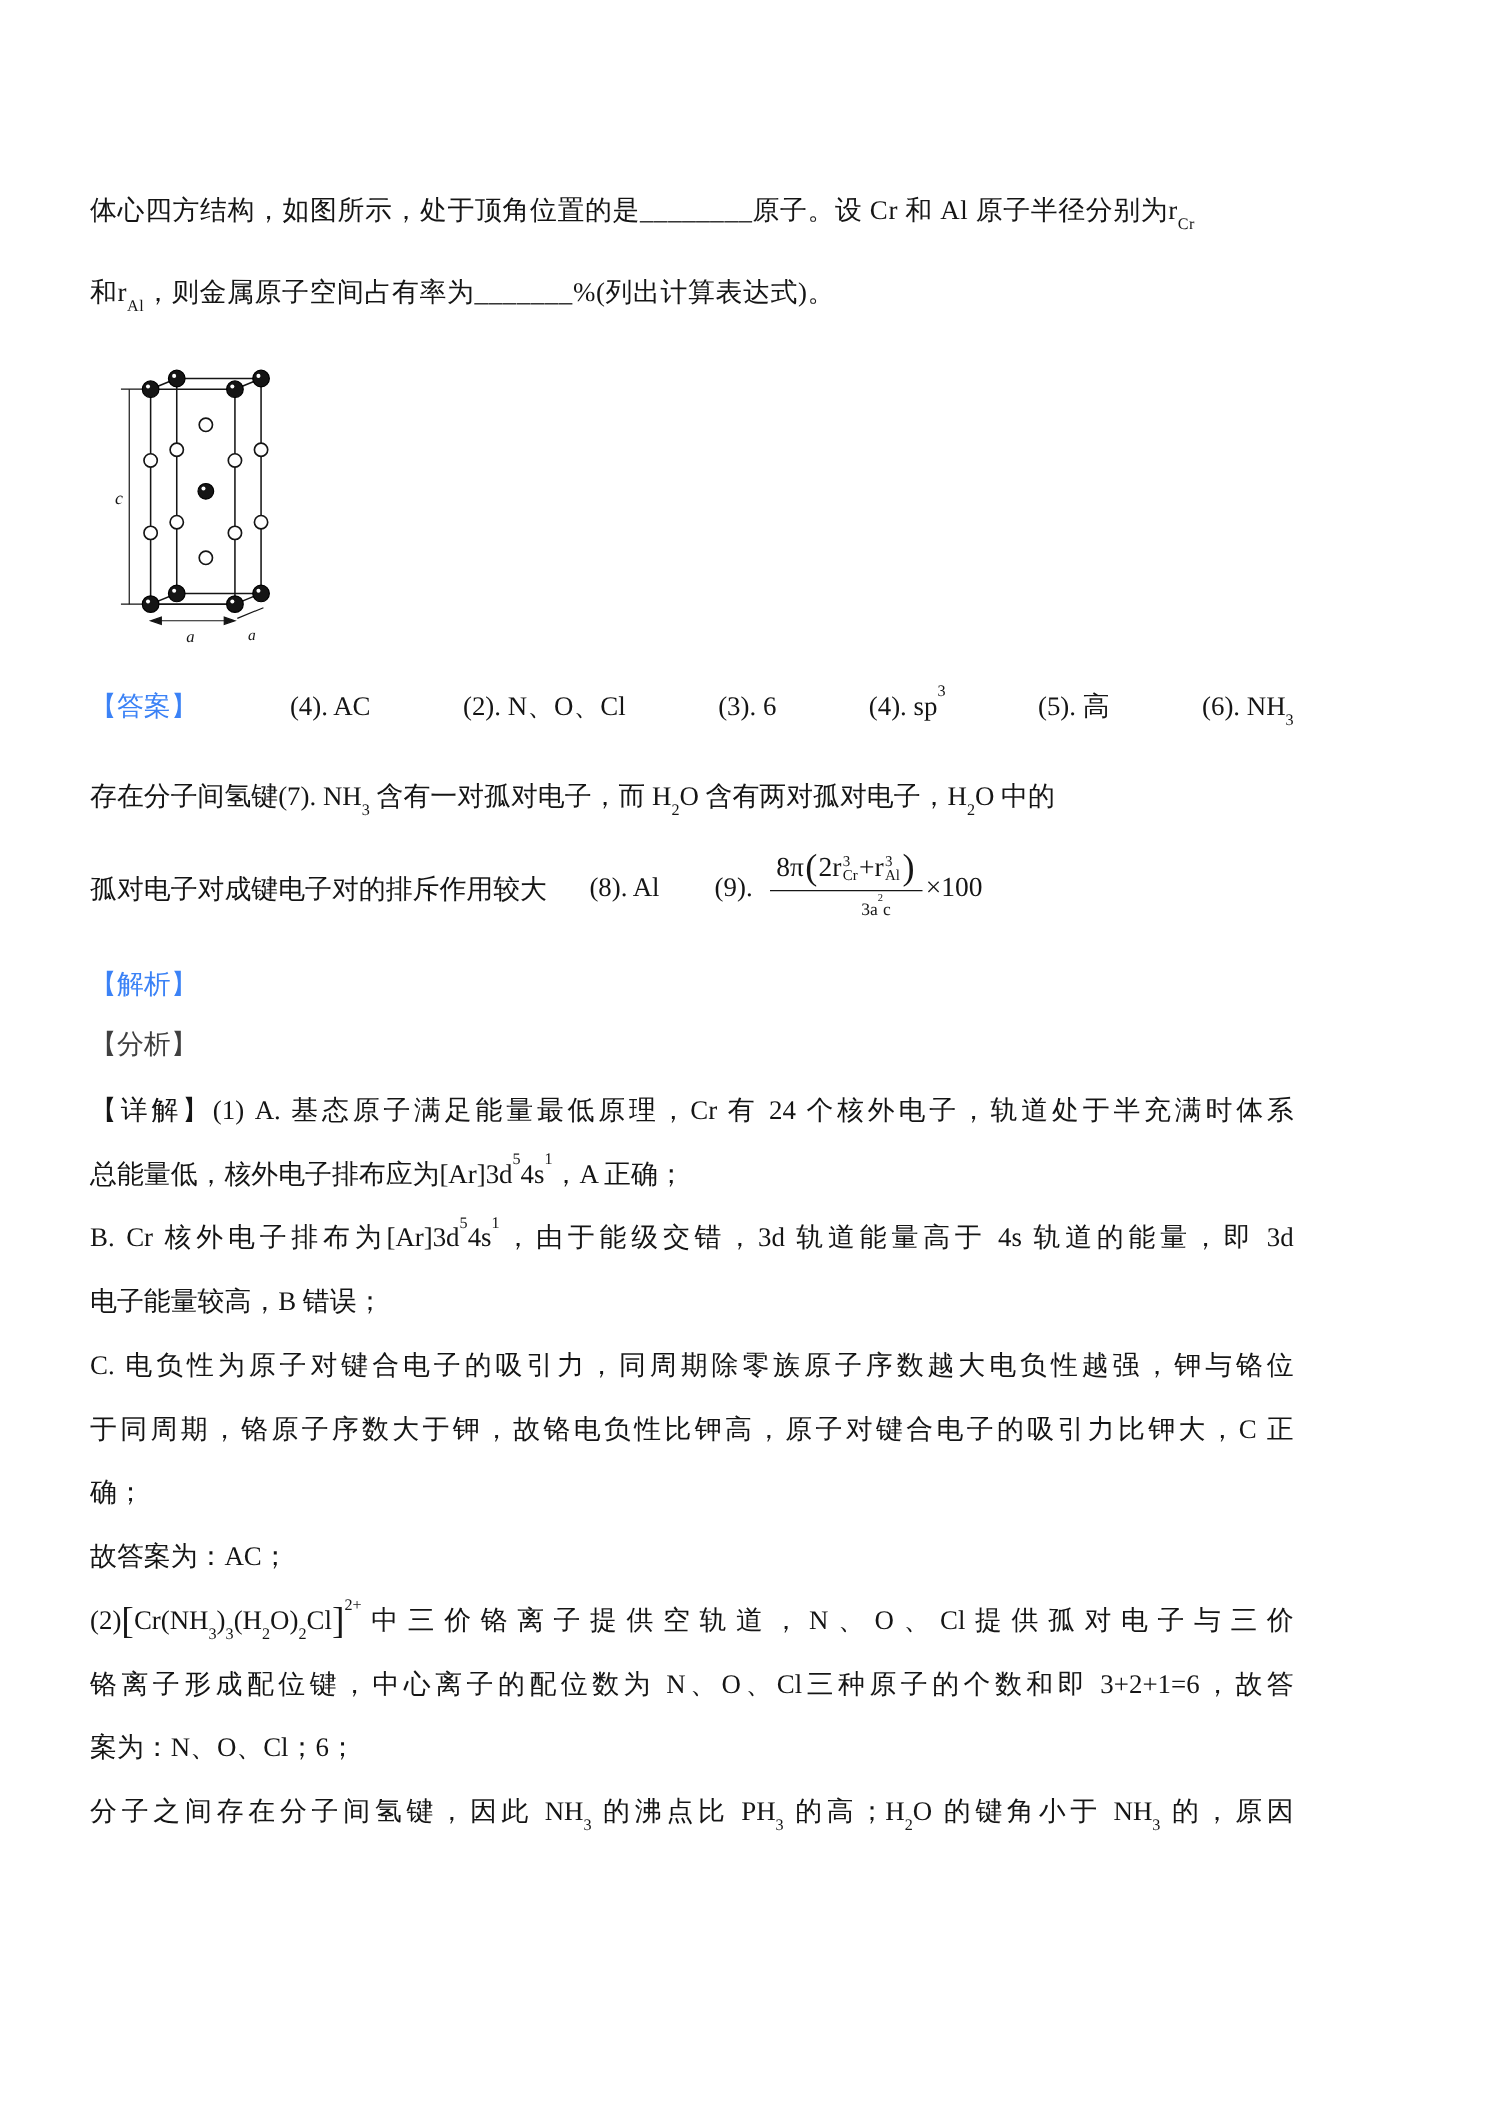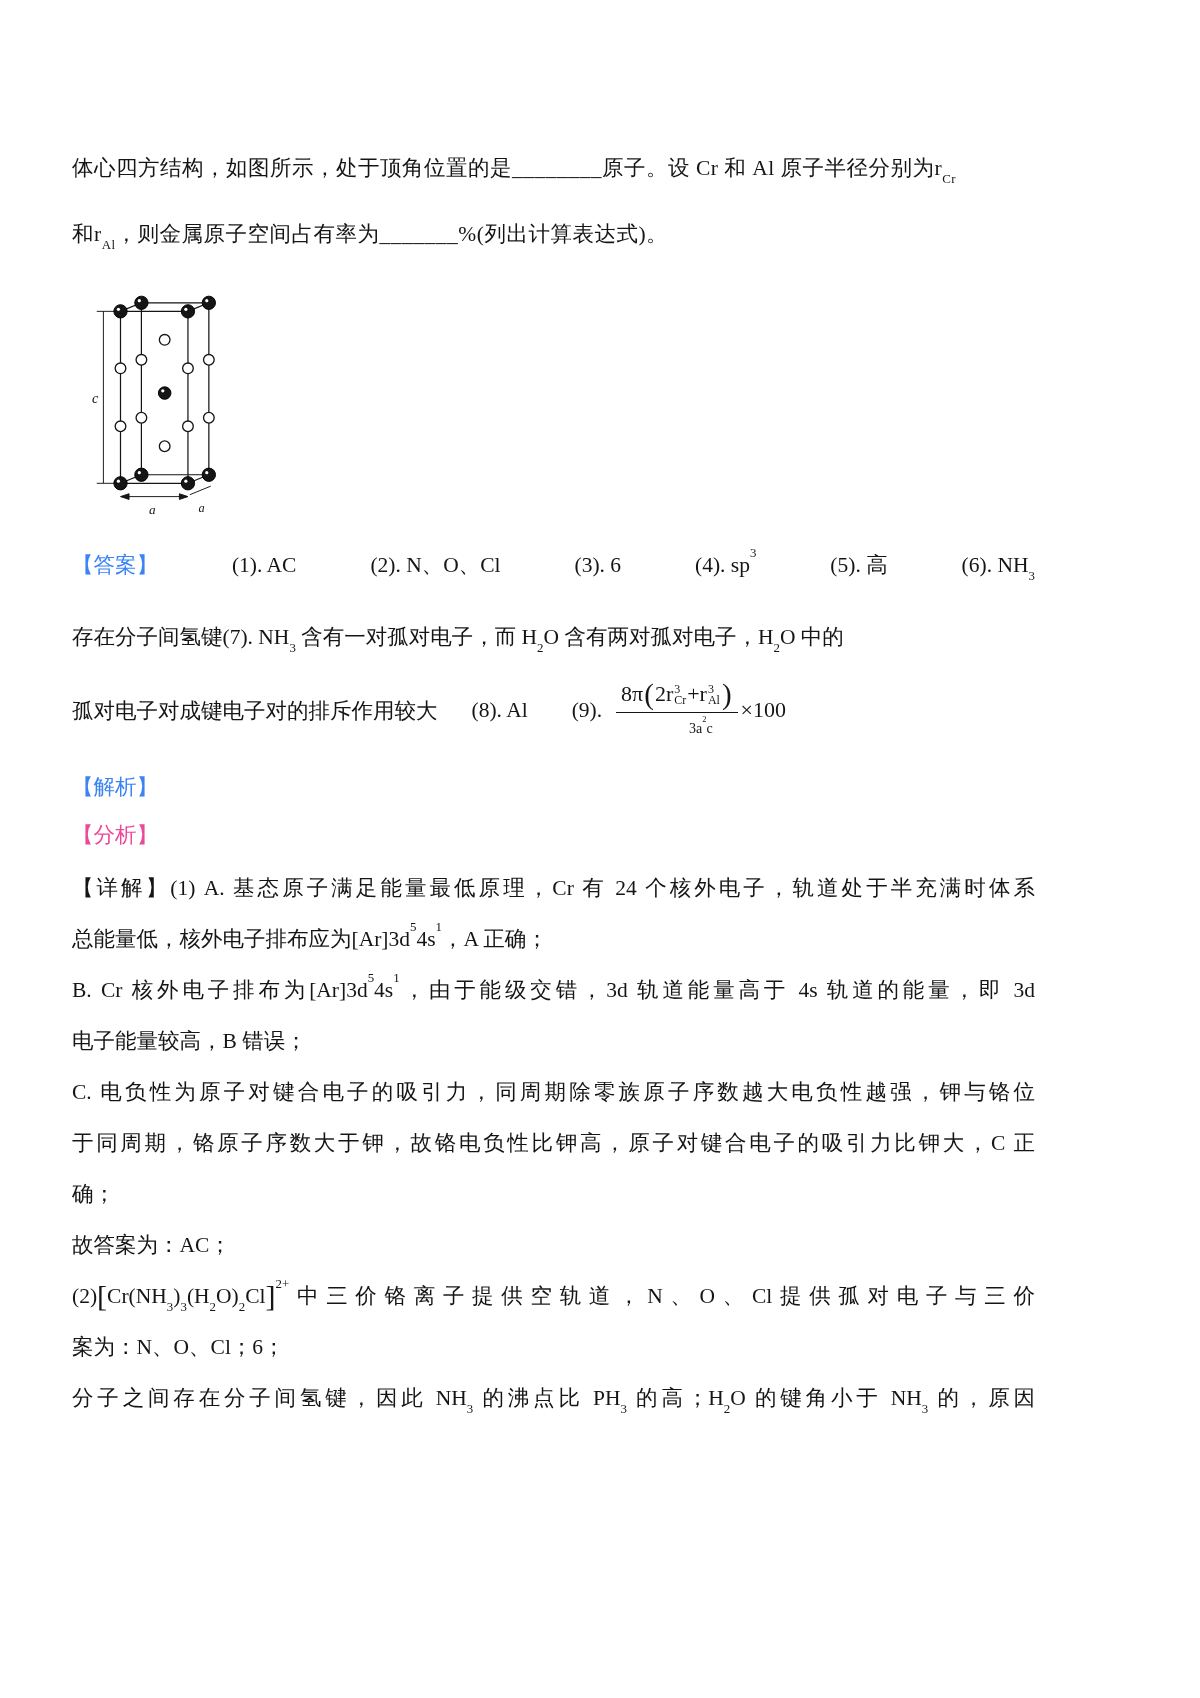--- a/index.html
+++ b/index.html
@@ -56,21 +56,21 @@
   .frac-den { font-size:14px; padding-top:3px; line-height:26px;margin-left:48px; }
   .pr { font-size:29px; font-weight:300; line-height:0; vertical-align:-2px; padding:0 1px; }
   .ss {
     display:inline-flex; flex-direction:column; align-items:flex-start;
     font-size:12px; line-height:10.5px; transform:translateY(1px); margin:0 1px;
   }
   .times { font-size:22px; margin-left:3px; }
   
   .sec-label { font-size:21.5px; line-height:32px; margin-top:16px; }
   .jiexi { margin-top:18px; }
-  .fenxi { margin-top:16px; color:#ec4899; }
+  .fenxi { margin-top:16px; color:#404040; }
   
   .details { margin-top:12px; }
   .dline {
     font-size:21.5px; line-height:51px; height:51px;
     white-space:nowrap;
   }
   .jline { white-space:normal; text-align:justify; text-align-last:justify; }
   .br { font-size:1.4em; font-weight:300; line-height:0; vertical-align:-0.10em; }
   svg text { font-family:"Liberation Serif","DejaVu Serif",serif; }
 </style>
@@ -156,21 +156,21 @@
             <circle cx="98.8" cy="220.8" r="1.7"></circle>
           <circle cx="49.8" cy="211.8" r="1.7"></circle>
             <circle cx="120.8" cy="211.8" r="1.7"></circle>
         </g>
       </g>
     </svg>
   </div>
 
   <div class="ans-row1">
     <span class="blue">【答案】</span>
-    <span>(1). AC</span>
+    <span>(4). AC</span>
     <span>(2). N、O、Cl</span>
     <span>(3). 6</span>
     <span>(4). sp<sup>3</sup></span>
     <span>(5). 高</span>
     <span>(6). NH<sub>3</sub></span>
   </div>
 
   <div class="ans-row2">
     <span>存在分子间氢键</span>
     <span>(7). NH<sub>3</sub> 含有一对孤对电子，而 H<sub>2</sub>O 含有两对孤对电子，H<sub>2</sub>O 中的</span>
@@ -202,17 +202,18 @@
   <div class="details">
     <div class="dline jline">【详解】(1) A. 基态原子满足能量最低原理，Cr 有 24 个核外电子，轨道处于半充满时体系</div>
     <div class="dline">总能量低，核外电子排布应为[Ar]3d<sup>5</sup>4s<sup>1</sup>，A 正确；</div>
     <div class="dline jline">B. Cr 核外电子排布为[Ar]3d<sup>5</sup>4s<sup>1</sup>，由于能级交错，3d 轨道能量高于 4s 轨道的能量，即 3d</div>
     <div class="dline">电子能量较高，B 错误；</div>
     <div class="dline jline">C. 电负性为原子对键合电子的吸引力，同周期除零族原子序数越大电负性越强，钾与铬位</div>
     <div class="dline jline">于同周期，铬原子序数大于钾，故铬电负性比钾高，原子对键合电子的吸引力比钾大，C 正</div>
     <div class="dline">确；</div>
     <div class="dline">故答案为：AC；</div>
     <div class="dline jline">(2)<span class="br">[</span>Cr(NH<sub>3</sub>)<sub>3</sub>(H<sub>2</sub>O)<sub>2</sub>Cl<span class="br">]</span><sup>2+</sup>中三价铬离子提供空轨道，N、O、Cl提供孤对电子与三价</div>
+    <div class="dline jline">铬离子形成配位键，中心离子的配位数为 N、O、Cl三种原子的个数和即 3+2+1=6，故答</div>
     <div class="dline">案为：N、O、Cl；6；</div>
     <div class="dline jline">分子之间存在分子间氢键，因此 NH<sub>3</sub> 的沸点比 PH<sub>3</sub> 的高；H<sub>2</sub>O 的键角小于 NH<sub>3</sub> 的，原因</div>
   </div>
 
 </div>
 
 </body></html>

